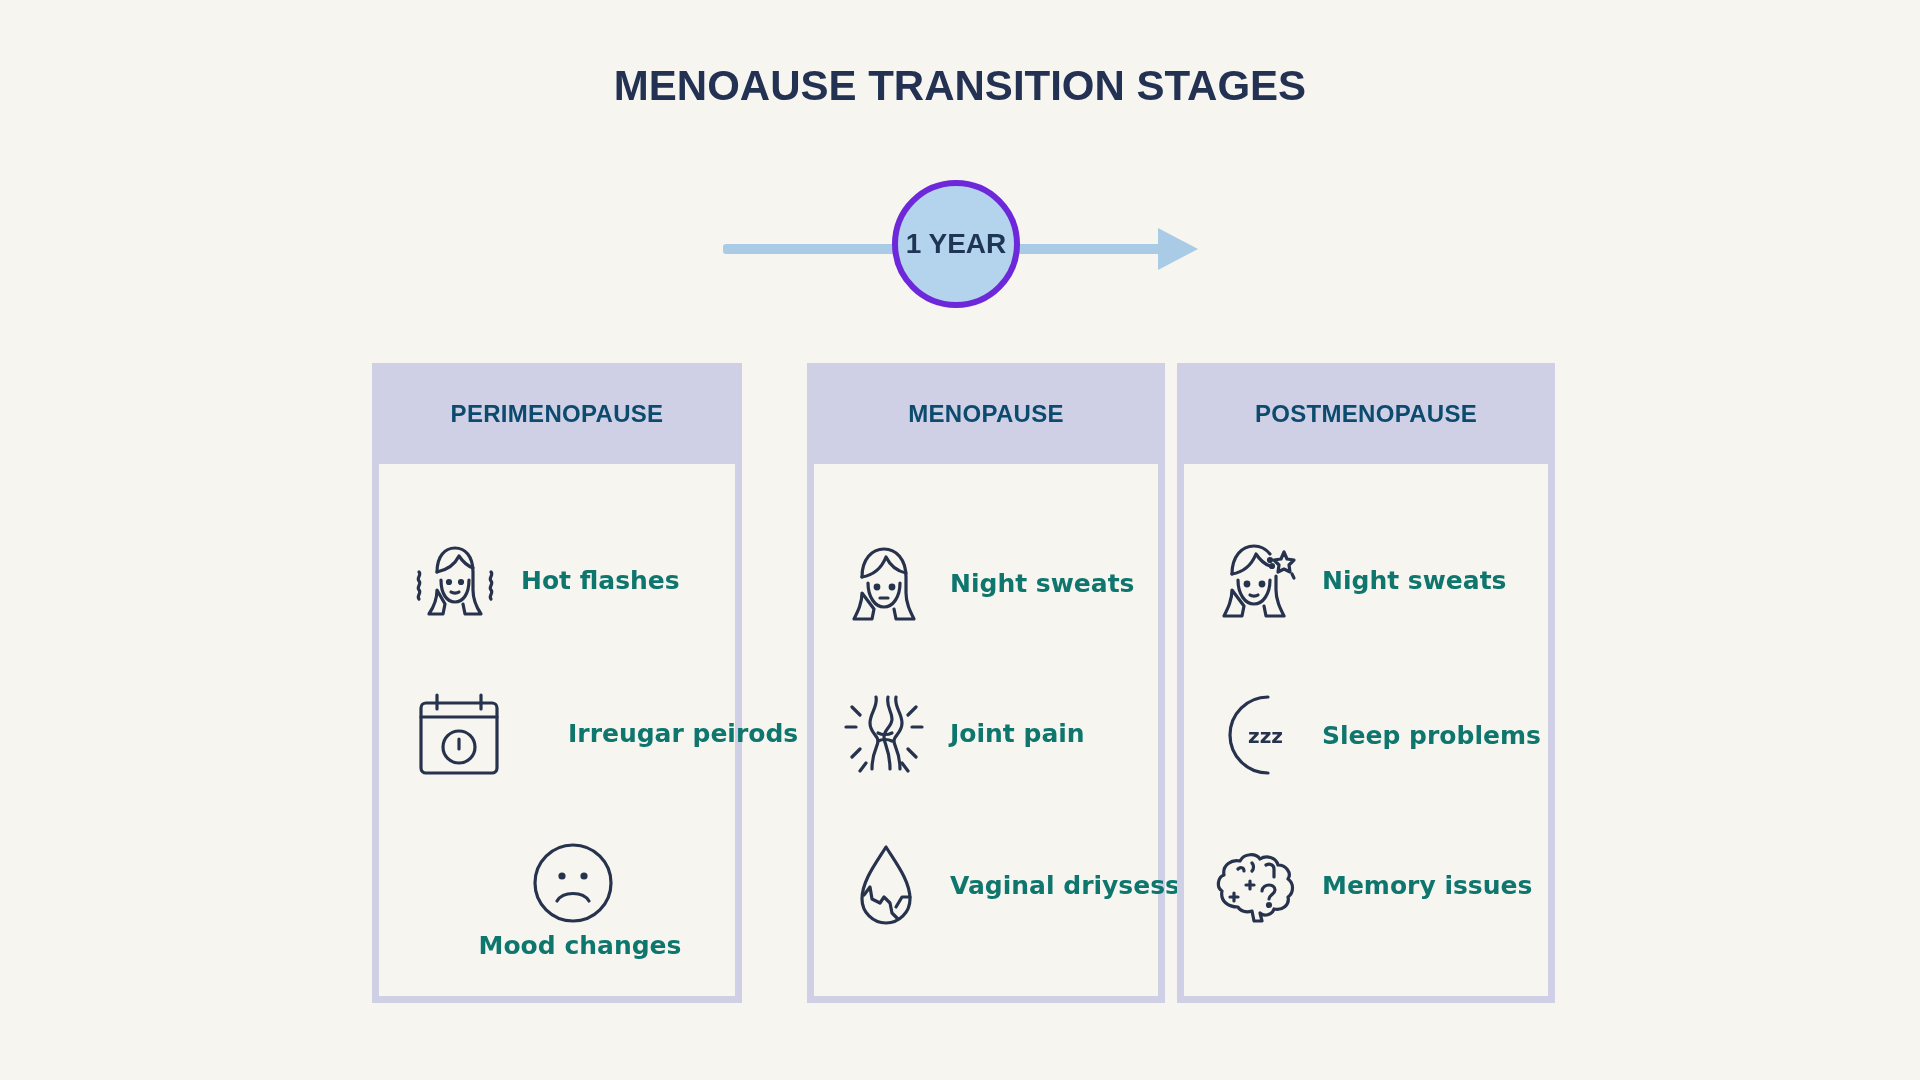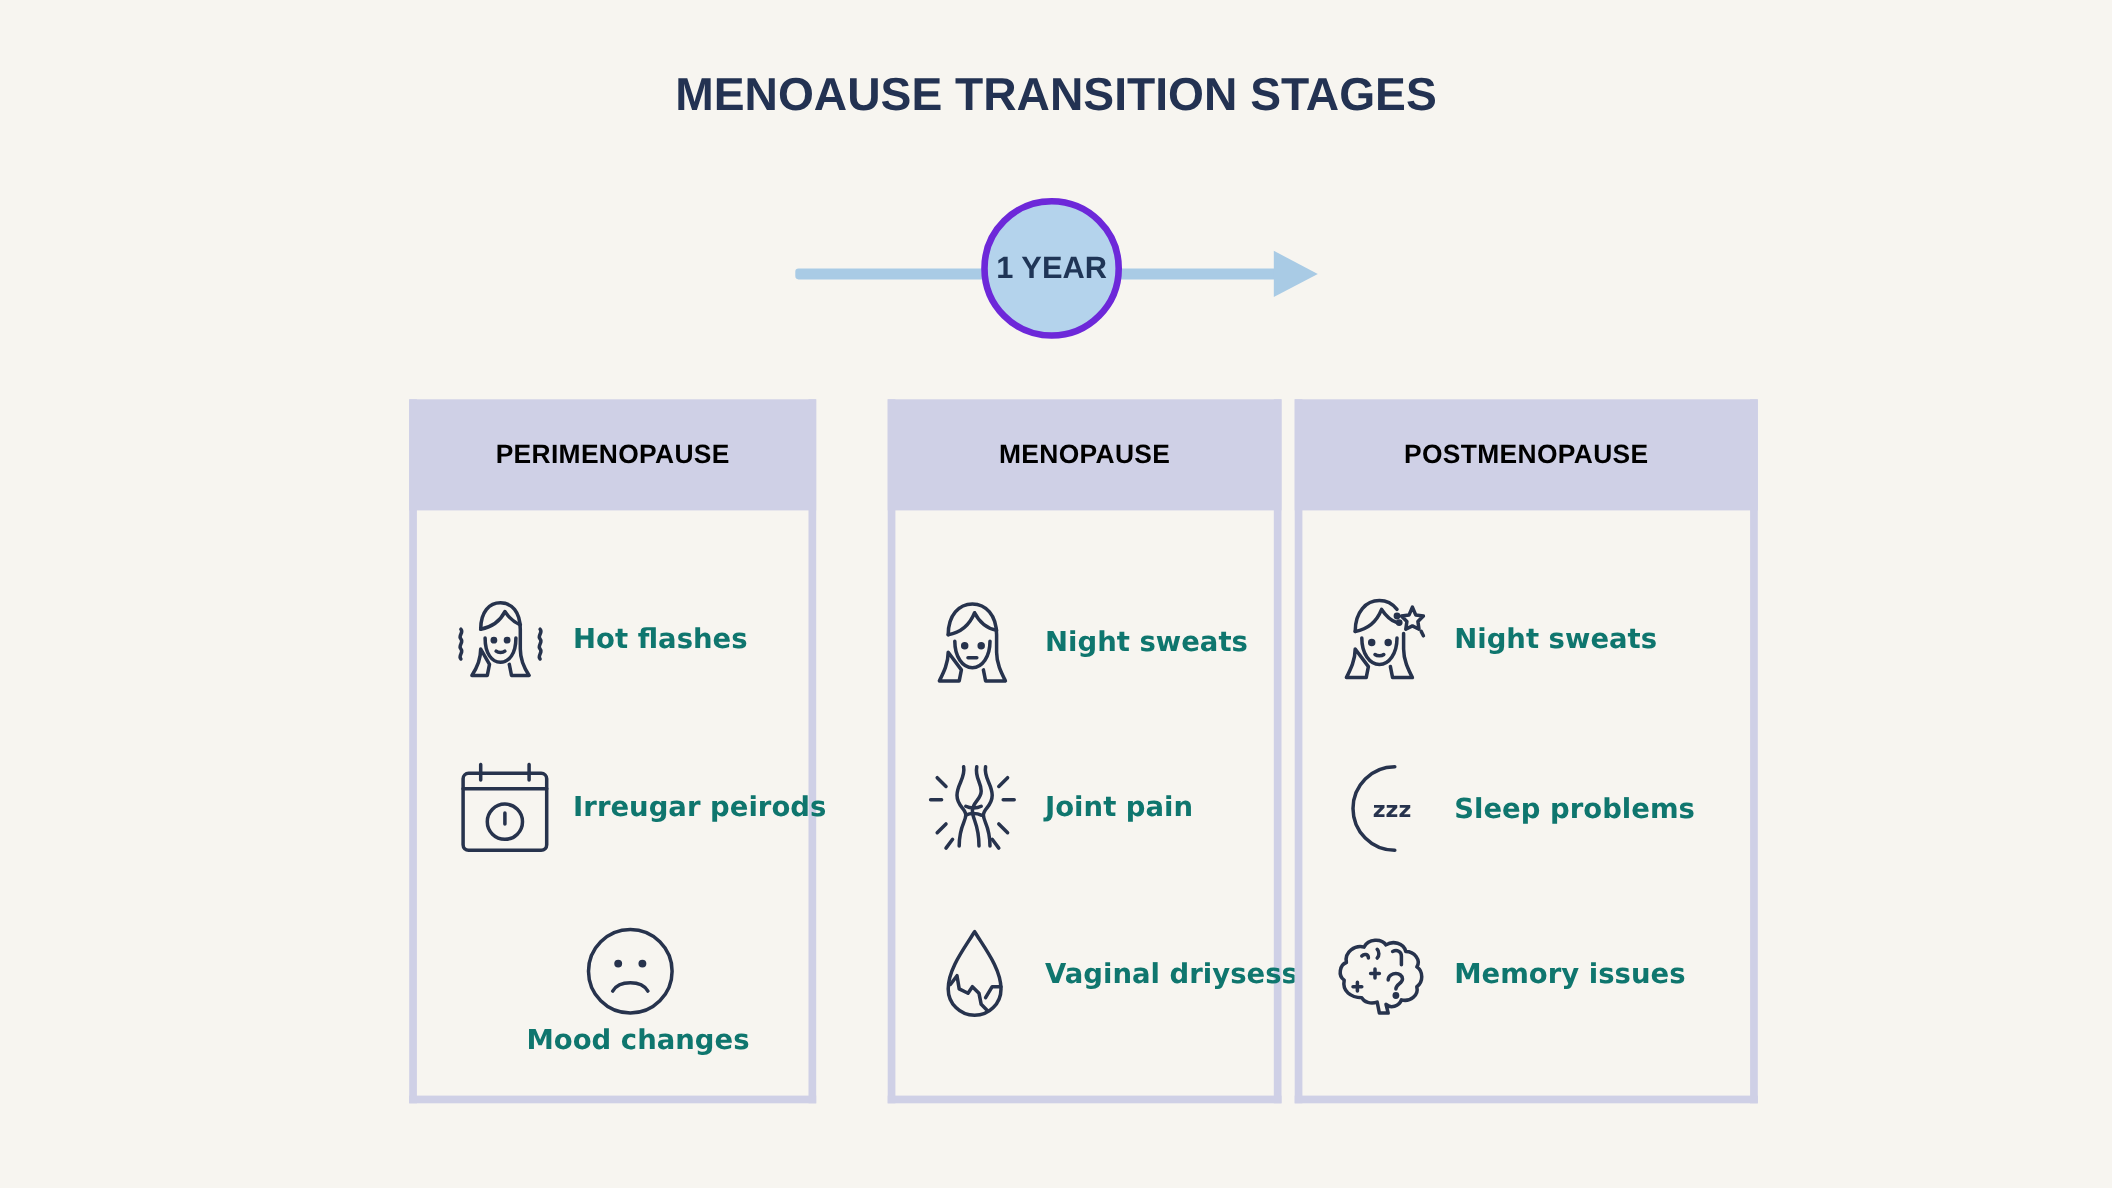--- a/index.html
+++ b/index.html
@@ -35,21 +35,21 @@
   .card {
     position:absolute; top:363px; height:640px; box-sizing:border-box;
     border:7px solid #cfd0e6; border-top:none; background:#f7f5f0;
   }
   .card-header {
     position:absolute; left:-7px; right:-7px; top:0; height:101px;
     background:#cfd0e6; display:flex; align-items:center; justify-content:center;
   }
   .card-header-label {
     font-family:"Liberation Sans", sans-serif; font-weight:700; font-size:24px;
-    color:#000000; letter-spacing:0.3px;
+    color:#0c4a6e; letter-spacing:0.3px;
   }
   .row {
     position:absolute; left:0; right:0; height:100px;
     display:flex; align-items:center;
   }
   .icon { width:96px; height:96px; flex:0 0 auto; display:flex; align-items:center; justify-content:center; }
   .icon svg { width:96px; height:96px; }
   .row-label {
     font-family:"DejaVu Sans", sans-serif; font-weight:700; font-size:25px;
     color:#0f766e; margin-left:18px; white-space:nowrap;
@@ -82,21 +82,21 @@
         <circle cx="42" cy="50" r="1.5" fill="#27334d"></circle>
         <circle cx="54" cy="50" r="1.5" fill="#27334d"></circle>
         <path d="M44 60c2 1.5 6 1.5 8 0"></path>
         <path d="M12 40c3 3-3 6 0 9s-3 6 0 9s-3 6 0 9"></path>
         <path d="M84 40c3 3-3 6 0 9s-3 6 0 9s-3 6 0 9"></path>
       </svg>
     </span>
     <span class="row-label">Hot flashes</span>
   </div>
 
-  <div class="row" style="top:320px; padding-left:28px;">
+  <div class="row" style="top:320px; padding-left:28px;gap:47px;">
     <span class="icon">
       <svg viewBox="0 0 96 96" fill="none" stroke="#27334d" stroke-width="3.2" stroke-linecap="round" stroke-linejoin="round">
         <rect x="14" y="18" width="76" height="70" rx="5"></rect>
         <path d="M14 32h76"></path>
         <path d="M30 10v14M74 10v14"></path>
         <circle cx="52" cy="62" r="16"></circle>
         <path d="M52 54v10"></path>
       </svg>
     </span>
     <span class="row-label">Irreugar peirods</span>
@@ -153,21 +153,21 @@
       <svg viewBox="0 0 96 96" fill="none" stroke="#27334d" stroke-width="3.2" stroke-linecap="round" stroke-linejoin="round">
         <path d="M50 10C40 26 26 44 26 62a24 24 0 0 0 48 0C74 44 60 26 50 10z"></path>
         <path d="M28 58l6-8 2 12 8 4 4-6 6 6 2 10 6 6"></path>
         <path d="M60 70l6-10 8 0"></path>
       </svg>
     </span>
     <span class="row-label">Vaginal driysess</span>
   </div>
 </div>
 
-<div class="card" style="left:1177px; width:421px;">
+<div class="card" style="left:1177px; width:378px;">
   <div class="card-header">
     <span class="card-header-label">POSTMENOPAUSE</span>
   </div>
 
   <div class="row" style="top:167px; padding-left:24px;">
     <span class="icon">
       <svg viewBox="0 0 96 96" fill="none" stroke="#27334d" stroke-width="3.2" stroke-linecap="round" stroke-linejoin="round">
         <path d="M24 42c0-18 10-28 22-28 6 0 12 3 16 8M68 44v14c0 10 4 18 8 26H58l-2-10M36 74l-2 10H16c4-8 8-16 8-26z"></path>
         <path d="M24 42c12-2 20-10 24-20 4 6 8 10 14 12"></path>
         <path d="M30 48c0 14 7 24 16 24s16-10 16-24"></path>

